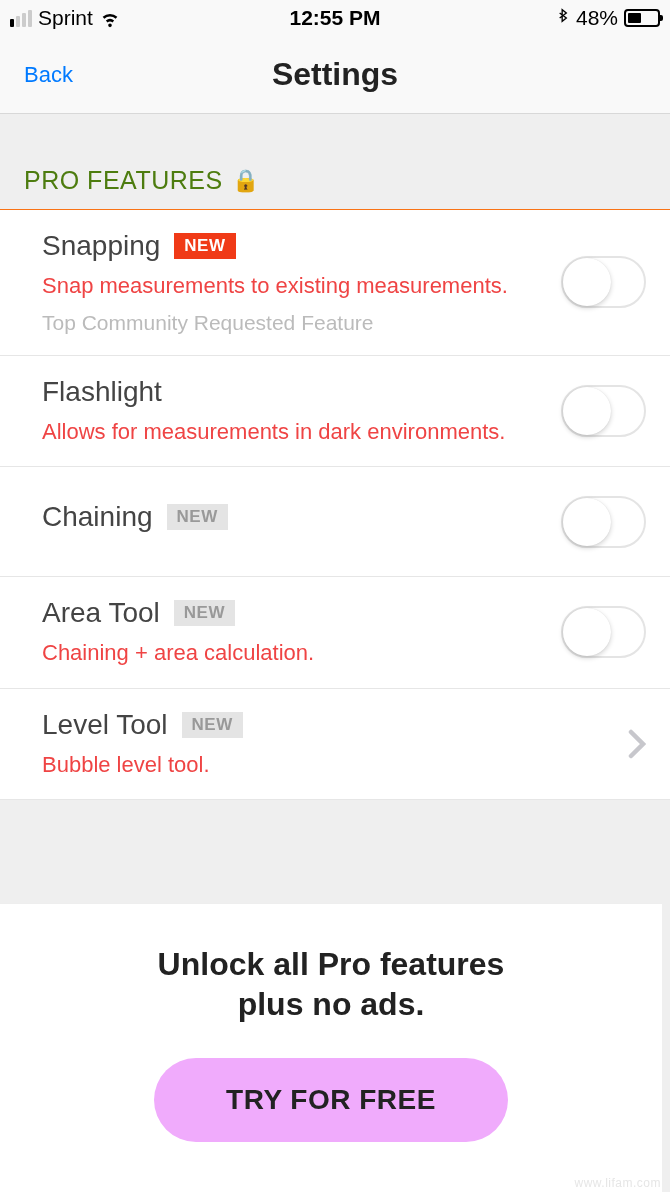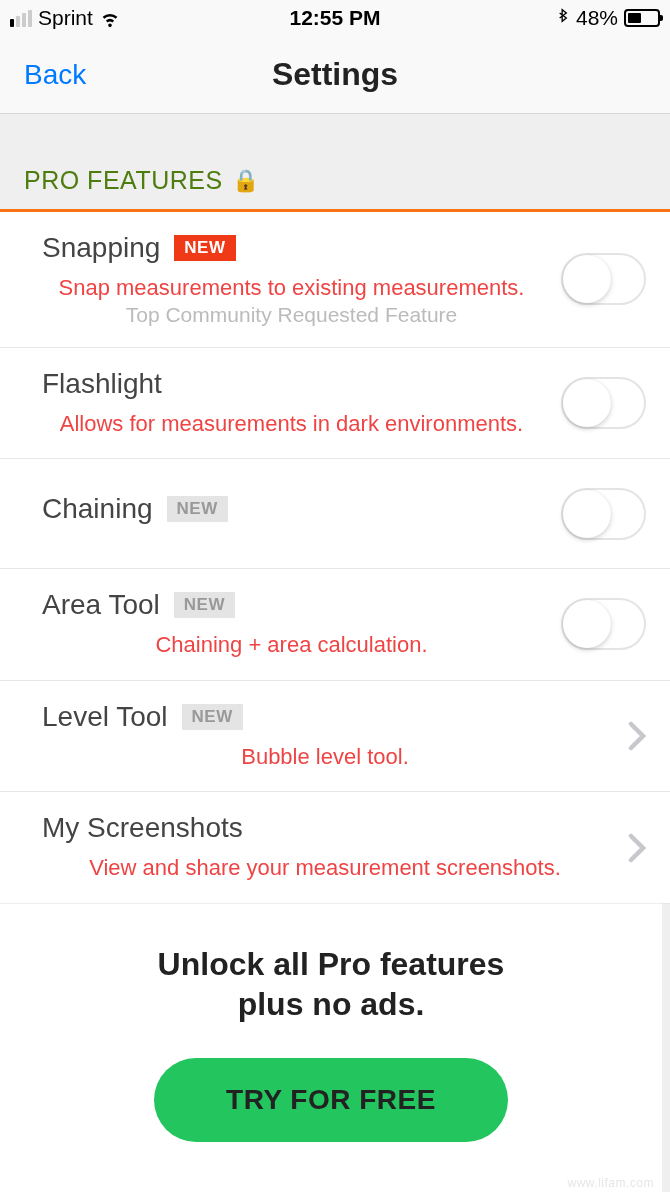--- a/index.html
+++ b/index.html
@@ -89,21 +89,21 @@
     .nav-bar {
       height: 78px;
       background: #f9f9f9;
       display: flex;
       align-items: center;
       position: relative;
       border-bottom: 1px solid #d8d8d8;
     }
     .back-btn {
       color: #007aff;
-      font-size: 28px;
+      font-size: 22px;
       padding-left: 24px;
       cursor: pointer;
     }
     .nav-title {
       position: absolute;
       left: 50%;
       transform: translateX(-50%);
       font-size: 32px;
       font-weight: 700;
       color: #222;
@@ -114,22 +114,21 @@
       font-size: 25px;
       color: #4d7c0f;
       letter-spacing: 0.5px;
       display: flex;
       align-items: center;
       gap: 10px;
     }
     .lock-icon { font-size: 22px; }
     .settings-list {
       background: #fff;
-      border-top: 3px solid #f97316;
-      text-align: center;
+      border-top: 1px solid #f97316;
     }
     .setting-row {
       padding: 20px 24px 20px 42px;
       border-bottom: 1px solid #e6e6e6;
       display: flex;
       align-items: center;
       justify-content: space-between;
       min-height: 110px;
     }
     .setting-row.tall { min-height: 128px; }
@@ -158,20 +157,21 @@
       color: #999;
     }
     .setting-desc {
       font-size: 22px;
       color: #ef4444;
       line-height: 1.3;
     }
     .setting-sub {
       font-size: 21px;
       color: #bbb;
+      margin-top: 10px;
     }
     .toggle {
       width: 85px;
       height: 52px;
       border-radius: 26px;
       border: 2px solid #e4e4e4;
       background: #fff;
       position: relative;
       flex-shrink: 0;
       cursor: pointer;
@@ -204,32 +204,32 @@
     }
     .promo-title {
       font-size: 32px;
       font-weight: 700;
       color: #222;
       line-height: 1.25;
       margin-bottom: 34px;
     }
     .try-btn {
       display: inline-block;
-      background: #22c55e;
+      background: #f0abfc;
       color: #222;
       font-size: 28px;
       font-weight: 800;
       padding: 26px 72px;
       border-radius: 50px;
       letter-spacing: 0.5px;
       cursor: pointer;
     }
     .watermark {
       position: absolute;
-      right: 16px;
+      right: 9px;
       bottom: 2px;
       font-size: 12px;
       color: #e6e6e6;
       letter-spacing: 0.5px;
     }
   </style>
 </head>
 <body>
 
 <div class="status-bar">
@@ -332,33 +332,20 @@
       </div>
       <div class="setting-desc">Bubble level tool.</div>
     </div>
     <span class="chevron">
       <svg viewBox="0 0 12 20" fill="none" stroke="#c7c7cc" stroke-width="3" stroke-linecap="round">
           <path d="M2 2l8 8-8 8"></path>
         </svg>
     </span>
   </div>
 
-  <div class="setting-row">
-    <div class="setting-text">
-      <div class="setting-title-line">
-        <span class="setting-title">My Screenshots</span>
-      </div>
-      <div class="setting-desc">View and share your measurement screenshots.</div>
-    </div>
-    <span class="chevron">
-      <svg viewBox="0 0 12 20" fill="none" stroke="#c7c7cc" stroke-width="3" stroke-linecap="round">
-          <path d="M2 2l8 8-8 8"></path>
-        </svg>
-    </span>
-  </div>
 
 </div>
 
 <div class="promo-area">
   <div class="promo-title">Unlock all Pro features<br>plus no ads.</div>
   <div class="try-btn">TRY FOR FREE</div>
 </div>
 
 <div class="watermark">www.lifam.com</div>
 

